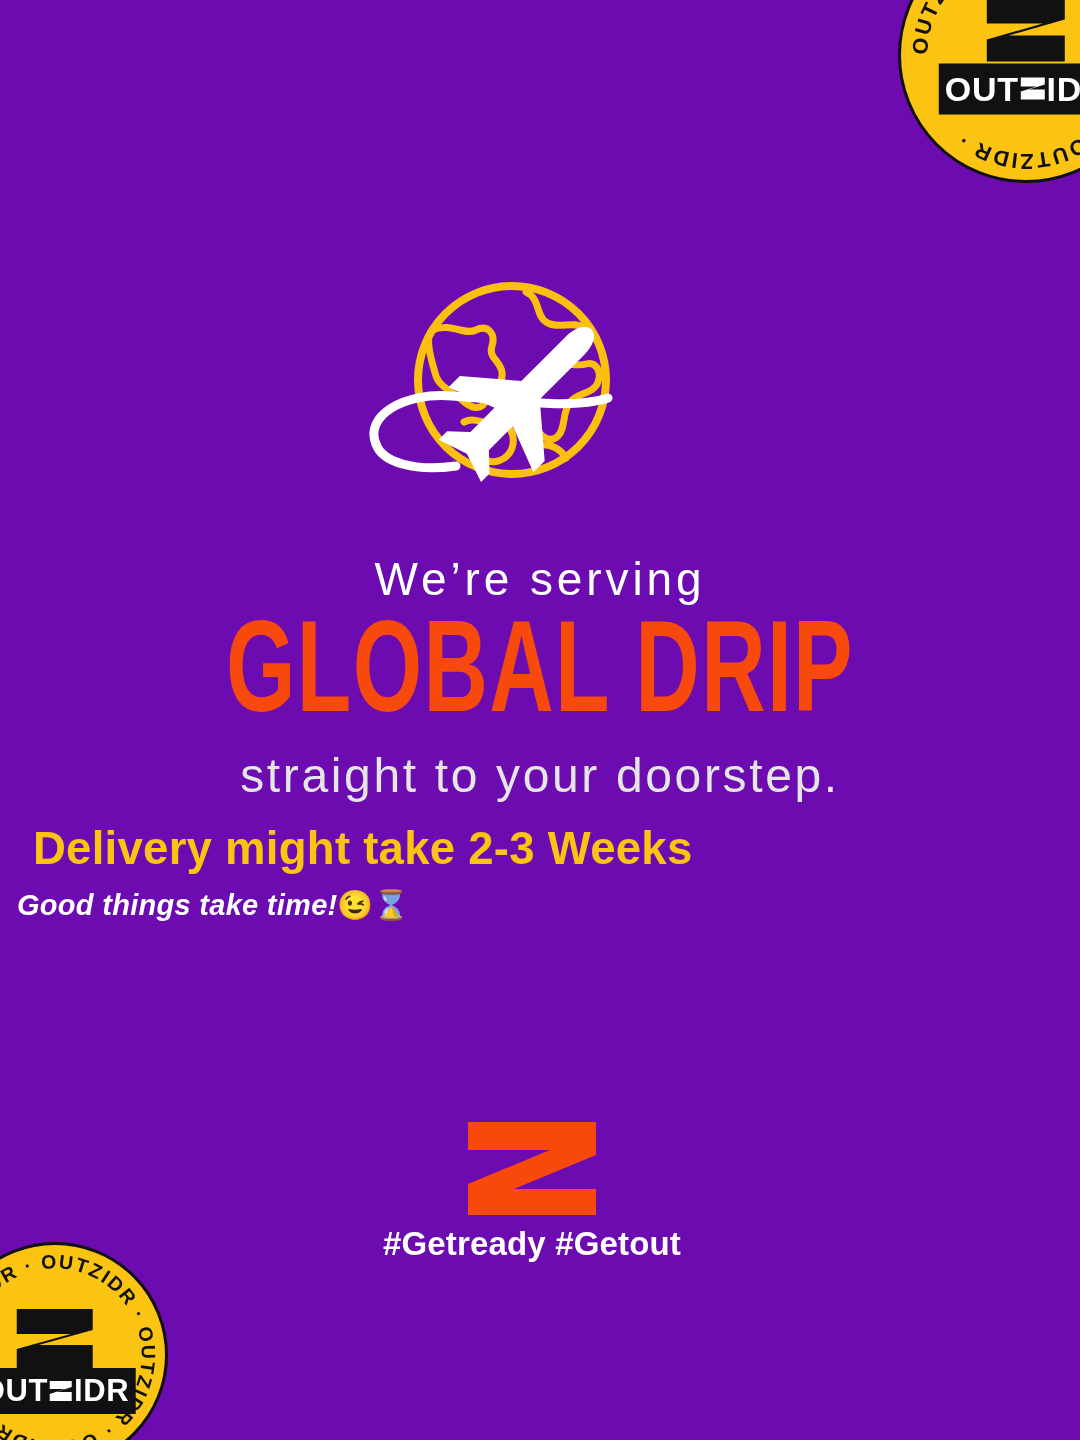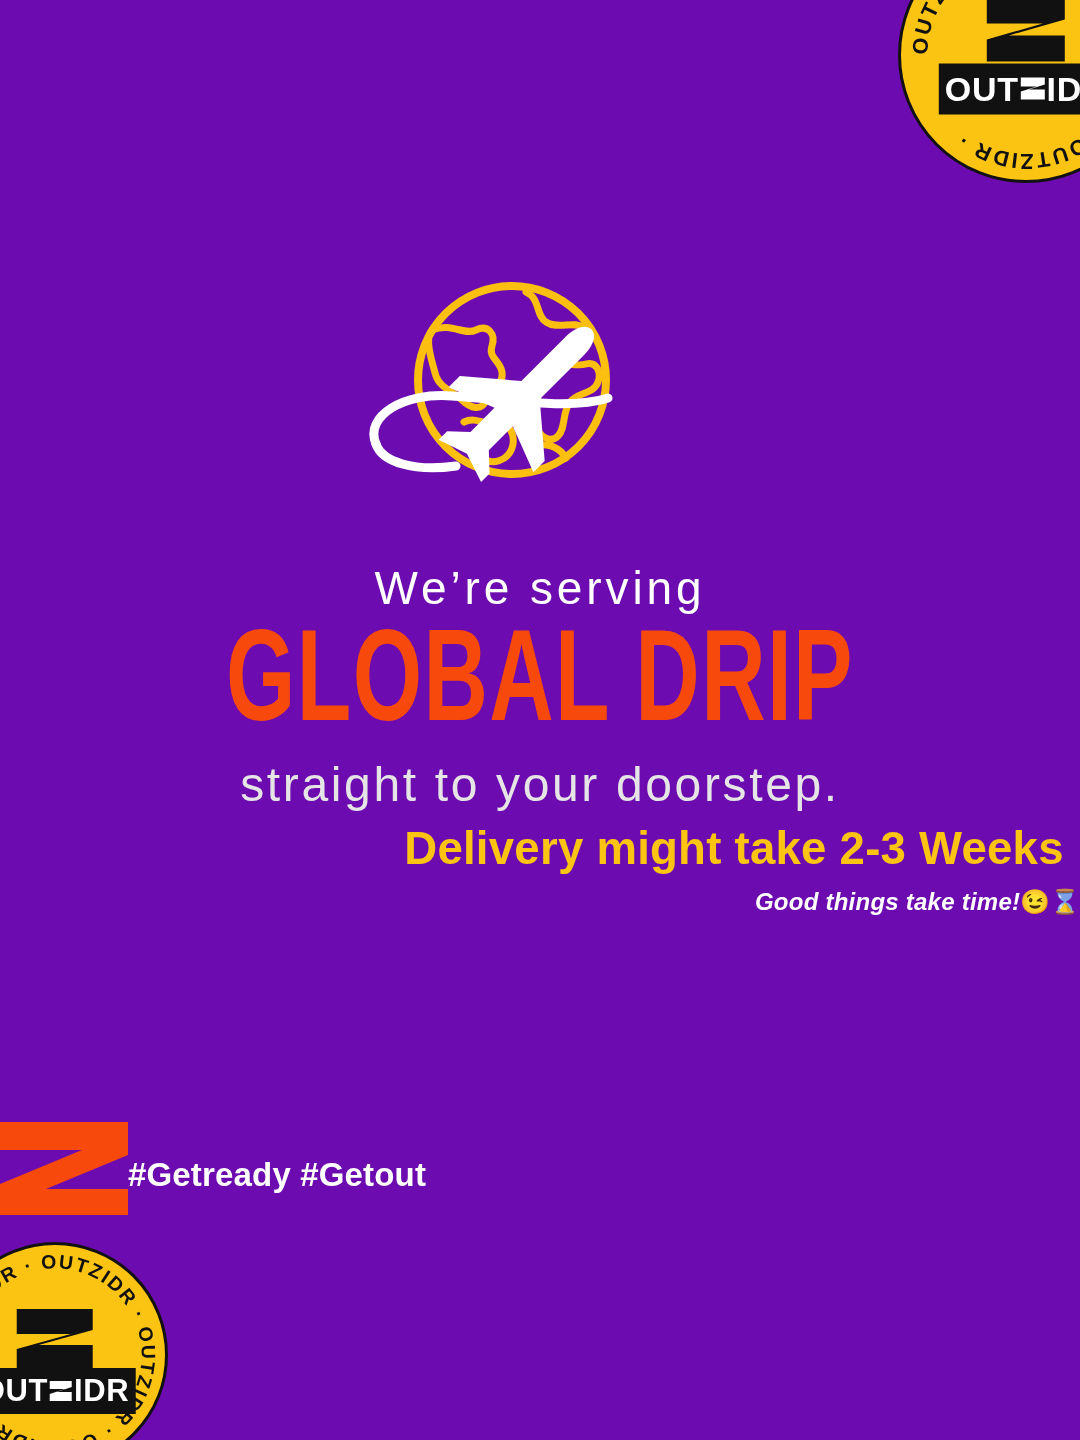--- a/index.html
+++ b/index.html
@@ -104,21 +104,21 @@
     right: 0;
     top: 548px;
     text-align: center;
   }
   .line-serving {
     color: #FFFFFF;
     font-size: 46px;
     font-weight: 300;
     letter-spacing: 0.085em;
     line-height: 1.18;
-    margin: 13px;
+    margin: 4px;
   }
   .line-headline {
     color: #F8490D;
     font-size: 92px;
     font-weight: bold;
     letter-spacing: 0.015em;
     line-height: 1.0;
     margin: 14px 0 10px 0;
     transform: scaleY(1.42) scaleX(0.97);
     transform-origin: center center;
@@ -127,57 +127,57 @@
     color: #e5e5e5;
     font-size: 48px;
     font-weight: 300;
     letter-spacing: 0.055em;
     line-height: 1.18;
     margin: 36px 0 0 0;
   }
 
   .delivery {
     position: absolute;
-    left: 0;
+    left: 17px;
     right: 0;
     top: 822px;
-    text-align: right;
+    text-align: left;
   }
   .delivery-main {
     color: #FBC312;
     font-size: 47px;
     font-weight: bold;
     letter-spacing: 0.005em;
     line-height: 1.1;
     margin: 0;
     transform: scaleX(0.97);
   }
   .delivery-sub {
     color: #FFFFFF;
-    font-size: 24px;
+    font-size: 29px;
     font-weight: bold;
     font-style: italic;
     letter-spacing: 0.01em;
     line-height: 1.2;
     margin: 14px 0 16px 0;
   }
   .emoji {
     font-style: normal;
     font-weight: normal;
     letter-spacing: 0;
   }
 
   
   .footer {
     position: absolute;
     left: 0;
     right: 16px;
     top: 1122px;
     display: flex;
-    flex-direction: row;
+    flex-direction: column;
     align-items: center;
   }
   .footer-mark { display: block; }
   .footer-tag {
     color: #FFFFFF;
     font-size: 33px;
     font-weight: bold;
     letter-spacing: 0.005em;
     margin-top: 12px;
     line-height: 1;

